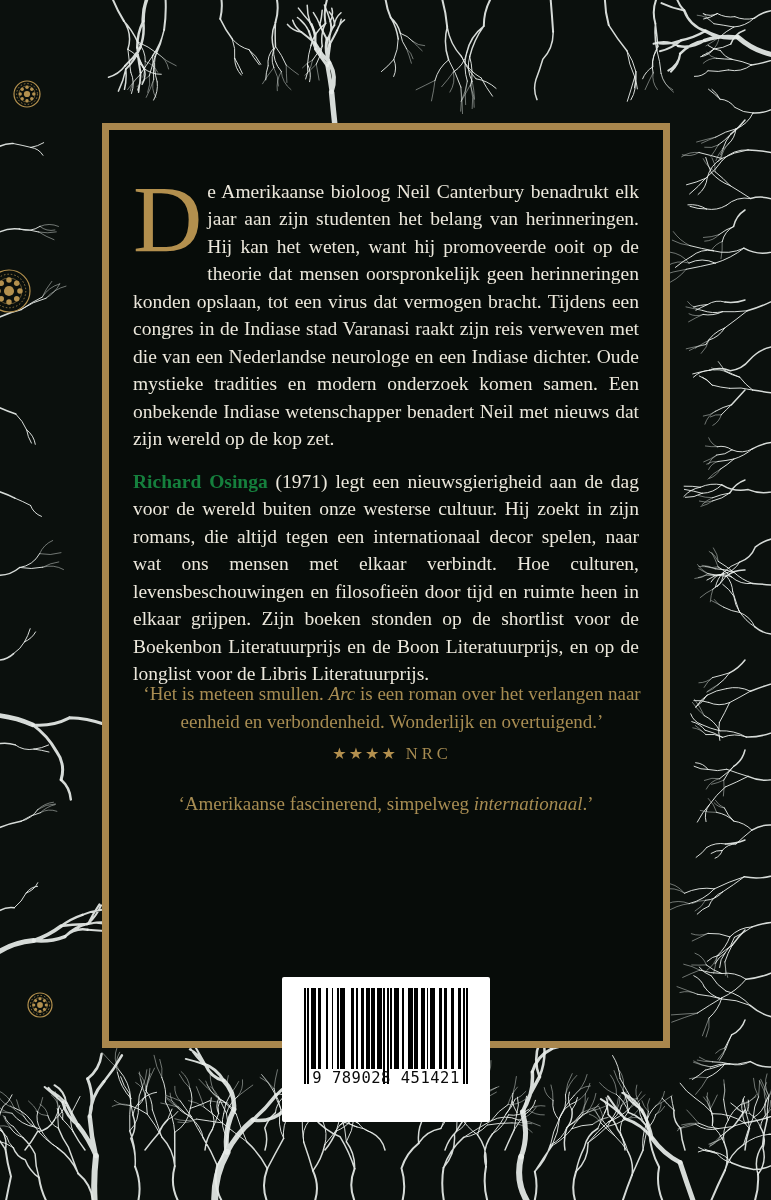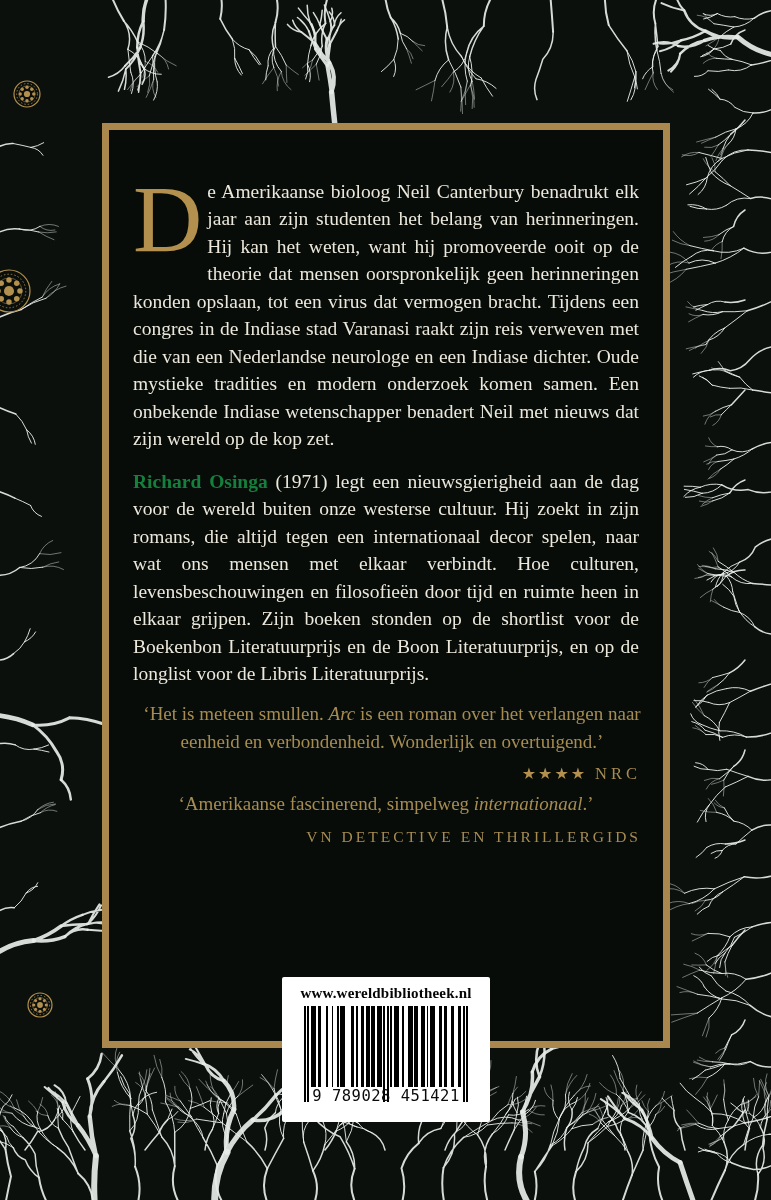--- a/index.html
+++ b/index.html
@@ -18,25 +18,25 @@
     font-size:19.5px;line-height:27.5px;text-align:justify;}
   .blurb{top:28px;}
   .bio{top:318px;}
   .dropcap{
     float:left;color:#b3904e;font-size:96px;line-height:72px;height:80px;
     margin:6px 5px 0 0;font-weight:400;
   }
   .gold-name{color:#15803d;font-weight:bold;}
   .quote{position:absolute;left:22px;right:22px;text-align:center;
     color:#a78c52;font-size:19px;line-height:27.5px;}
-  .q1{top:570px;margin-left:12px;}
+  .q1{top:550px;margin-left:12px;}
   .q2{top:660px;}
   .q3{top:736px;}
   .quote .em{font-style:italic;}
-  .attr{margin-top:5px;font-size:15.5px;letter-spacing:3px;color:#a78c52;text-align:right;}
+  .attr{margin-top:5px;font-size:15.5px;letter-spacing:3px;color:#a78c52;}
   .stars{font-size:16px;letter-spacing:2px;color:#b3904e;margin-right:8px;}
   .src-nrc{font-size:16.5px;letter-spacing:4px;}
   .src-inline{font-size:15.5px;letter-spacing:2.5px;}
   .barcode-box{
     position:absolute;left:282px;top:977px;width:208px;height:145px;
     background:#ffffff;border-radius:2px;text-align:center;box-sizing:border-box;
     padding-top:7px;
   }
   .site{font-family:"Liberation Serif","DejaVu Serif",serif;font-weight:bold;
     color:#050505;font-size:15px;letter-spacing:0.2px;line-height:18px;}
@@ -120,29 +120,27 @@
 
       <div class="quote q1">
         <span>‘Het is meteen smullen. </span><span class="em">Arc</span><span> is een roman over het verlangen naar eenheid en verbondenheid. Wonderlijk en overtuigend.’</span>
         <div class="attr">
           <span class="stars">★★★★</span><span class="src-nrc">NRC</span>
         </div>
       </div>
 
       <div class="quote q2">
         <span>‘Amerikaanse fascinerend, simpelweg </span><span class="em">internationaal</span><span>.’</span>
-        <div class="attr">VN DETECTIVE EN THRILLERGIDS</div>
       </div>
 
 
     </div>
   </div>
 
   <div class="barcode-box">
-    <div class="site">www.wereldbibliotheek.nl</div>
     <svg class="ean" id="ean" viewBox="0 0 95 56" preserveAspectRatio="none" shape-rendering="crispEdges">
         <rect x="0" y="0" width="1" height="56" fill="#000"></rect>
         <rect x="2" y="0" width="1" height="56" fill="#000"></rect>
         <rect x="4" y="0" width="1" height="47" fill="#000"></rect>
         <rect x="5" y="0" width="1" height="47" fill="#000"></rect>
         <rect x="6" y="0" width="1" height="47" fill="#000"></rect>
         <rect x="8" y="0" width="1" height="47" fill="#000"></rect>
         <rect x="9" y="0" width="1" height="47" fill="#000"></rect>
         <rect x="13" y="0" width="1" height="47" fill="#000"></rect>
         <rect x="16" y="0" width="1" height="47" fill="#000"></rect>

